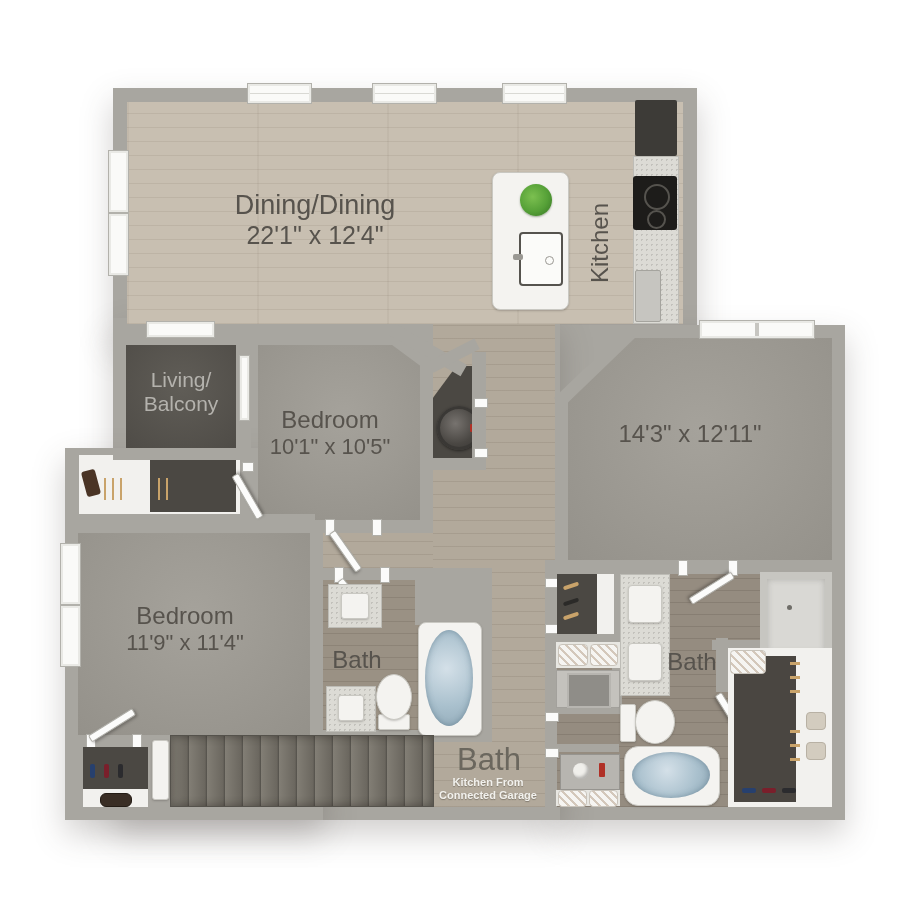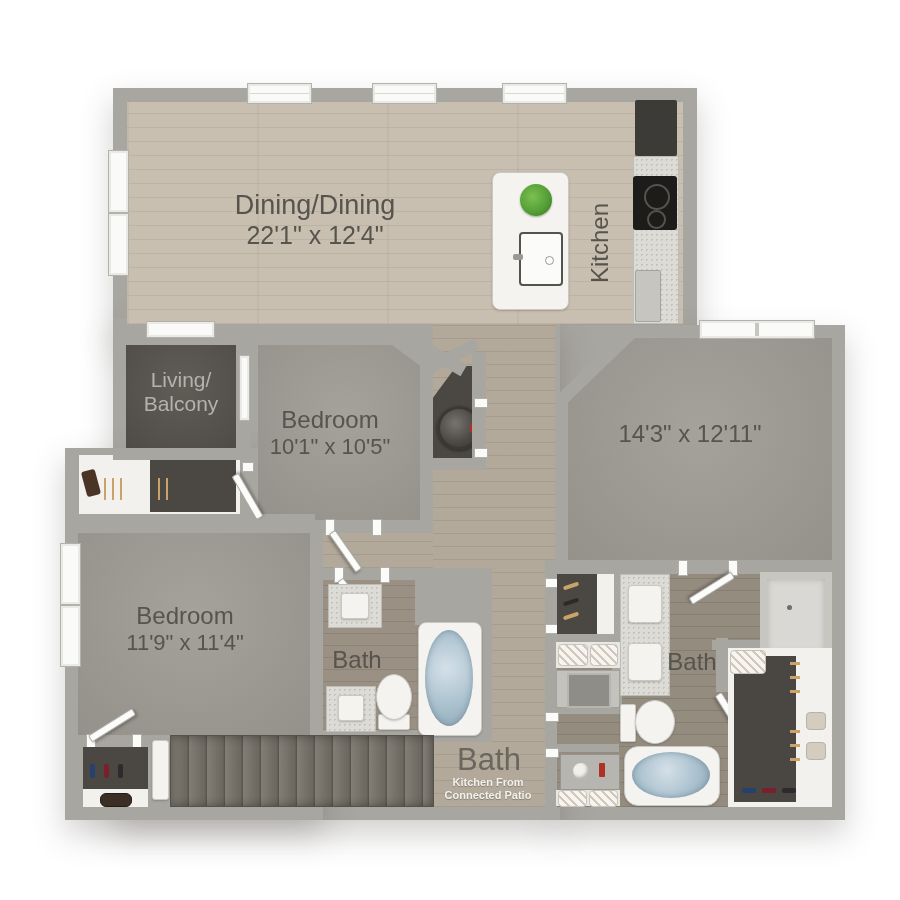--- a/index.html
+++ b/index.html
@@ -252,16 +252,16 @@
     <span>Bath</span>
   </div>
   <div class="label" style="left:662px;top:648px;width:60px;font-size:24px;">
     <span>Bath</span>
   </div>
   <div class="label" style="left:430px;top:742px;width:118px;font-size:31px;color:#6b675e;">
     <span>Bath</span>
   </div>
   <div class="label" style="left:418px;top:776px;width:140px;font-size:11px;font-weight:bold;color:#f2f1ed;text-shadow:0 1px 1px rgba(60,55,48,.4);">
     <span>Kitchen From</span><br>
-    <span>Connected Patio</span>
+    <span>Connected Garage</span>
   </div>
 
 </div>
 
 </body></html>

